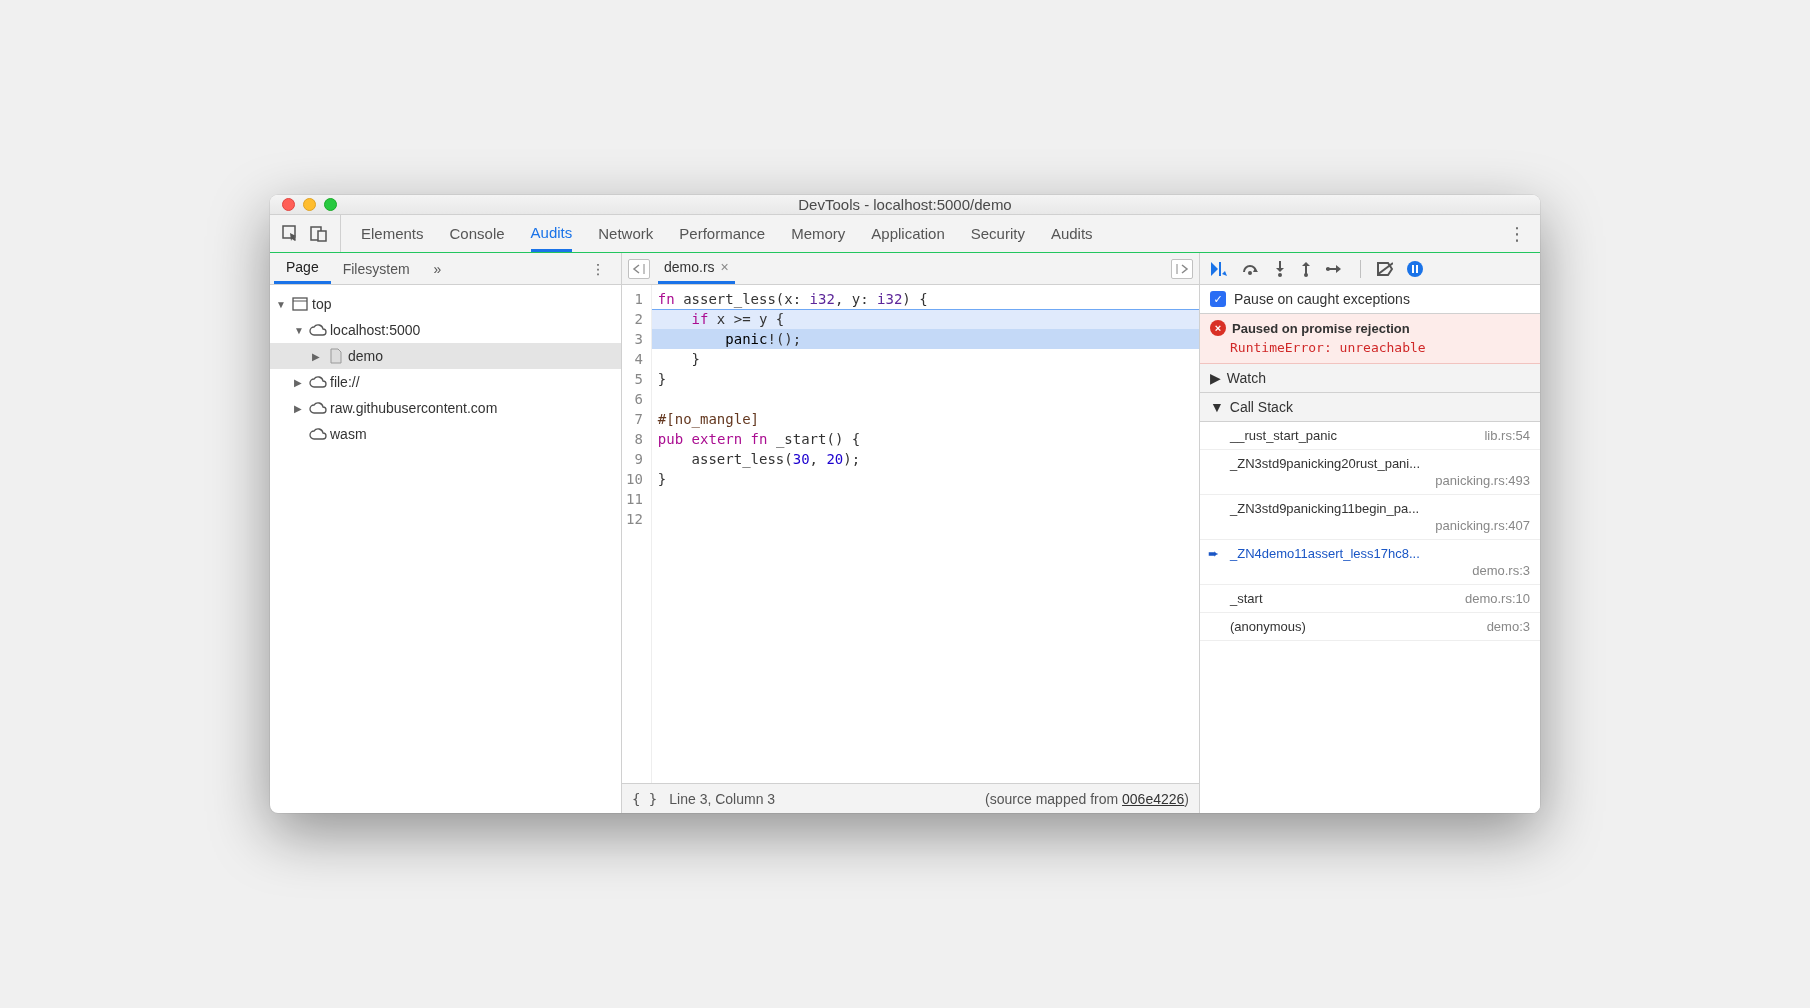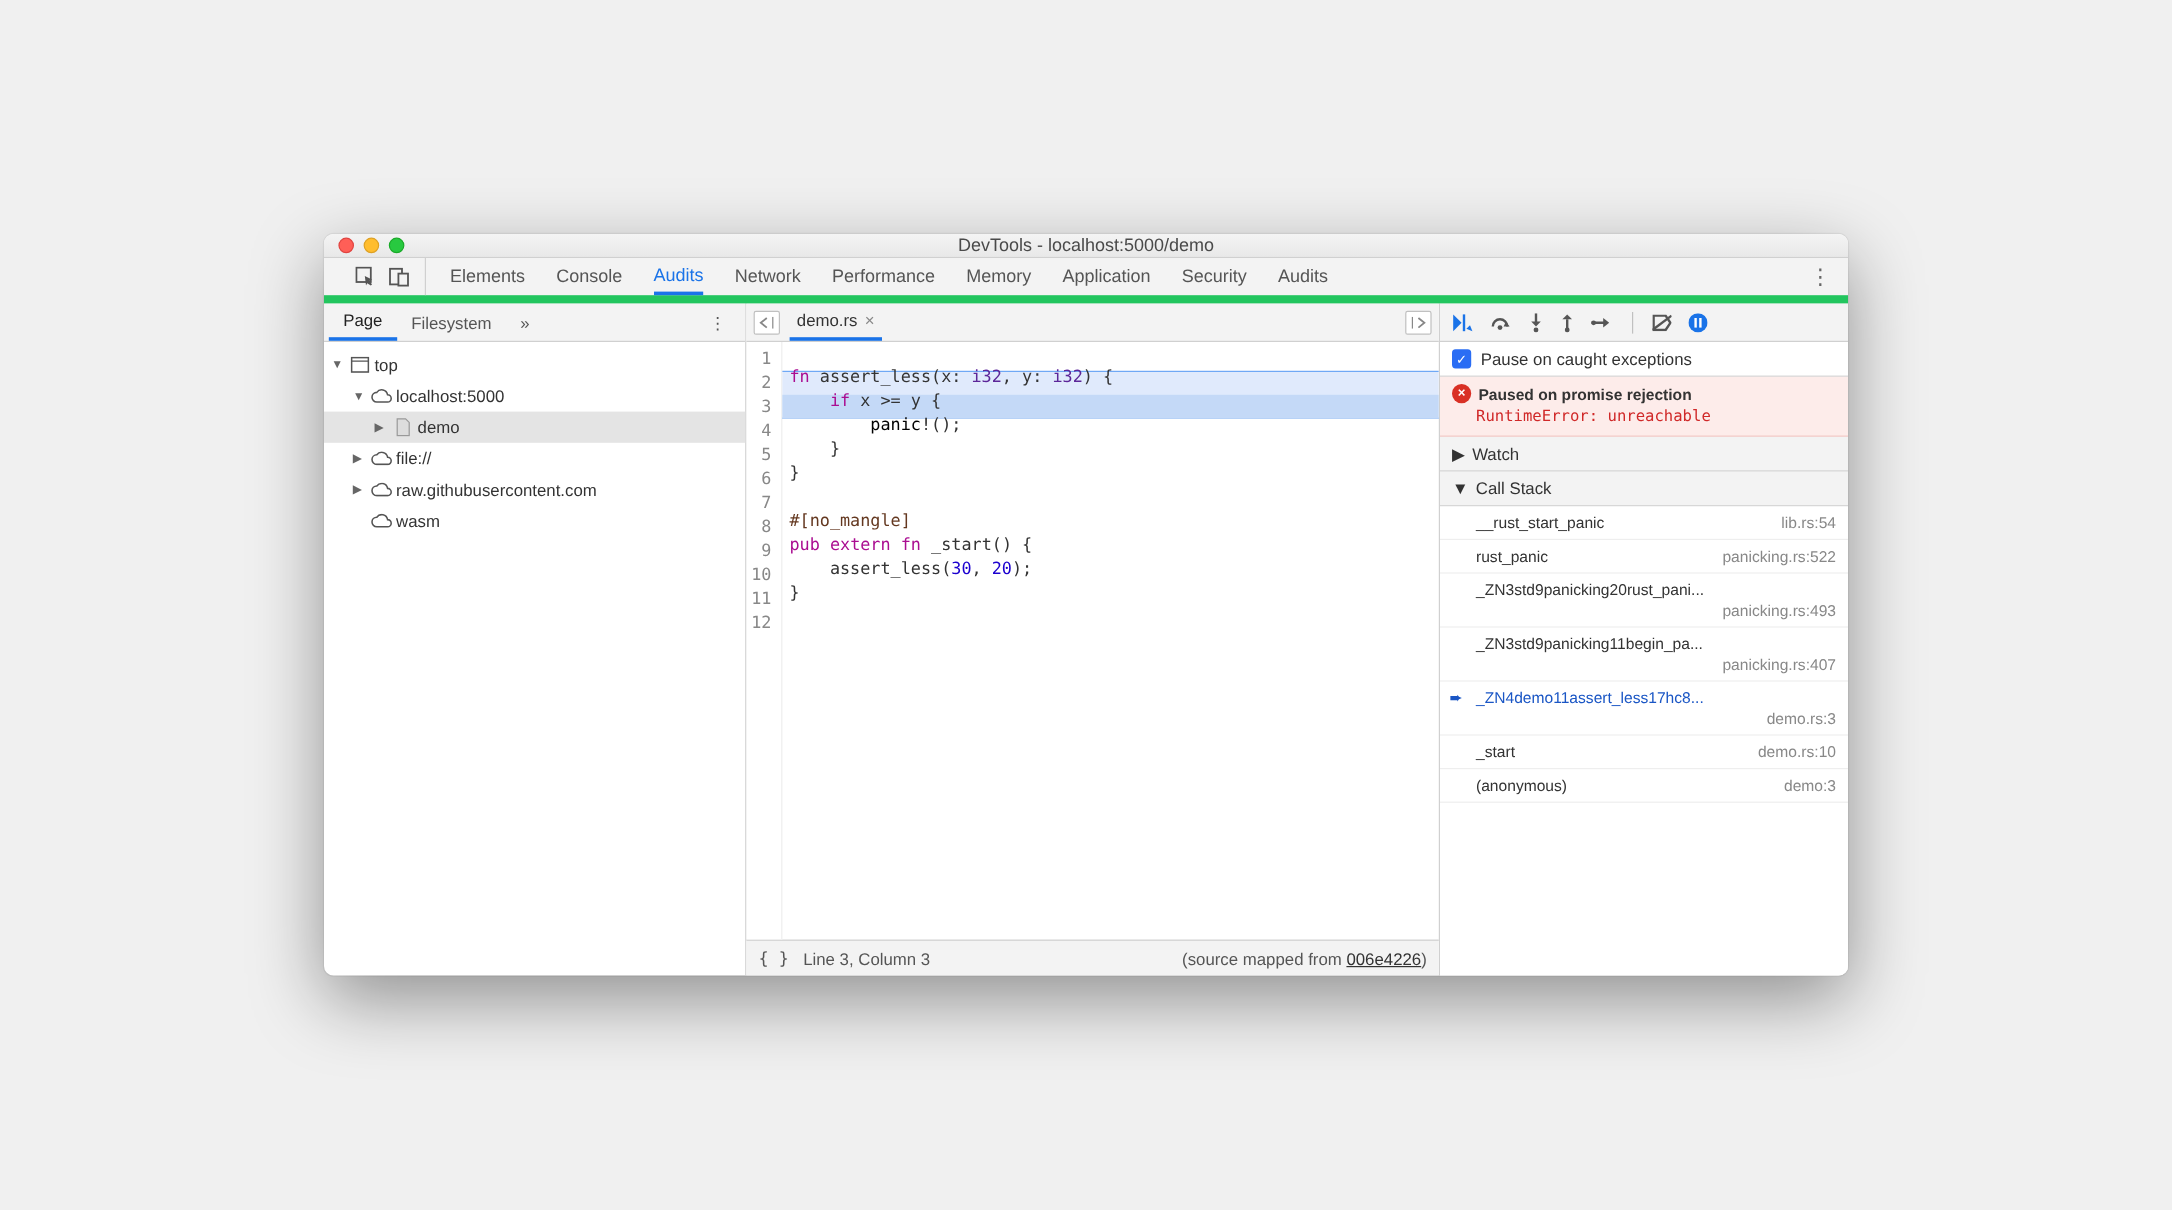--- a/index.html
+++ b/index.html
@@ -33,23 +33,22 @@
   border-bottom: 1px solid #d0d0d0;
   position: relative;
 }
 .traffic { display: flex; gap: 8px; }
 .light { width: 13px; height: 13px; border-radius: 50%; }
 .light.red { background: #ff5f57; border:1px solid #e04440;}
 .light.yellow { background: #ffbd2e; border:1px solid #dea123;}
 .light.green { background: #28c940; border:1px solid #1aab29;}
 .titlebar .title { position: absolute; left:0; right:0; text-align:center; font-weight:400; color:#4a4a4a; font-size:15px; pointer-events:none;}
 .topbar {
-  display:flex; align-items:center; height:38px; border-bottom:7px solid #22c55e;
+  display:flex; align-items:center; height:38px; border-bottom:1px solid #22c55e;
   background:#f3f3f3;
-  padding-left:14px;
 }
 .topbar .icons { display:flex; gap:10px; padding:0 12px; border-right:1px solid #d0d0d0; height:100%; align-items:center;}
 .topbar .tabs { display:flex; gap:26px; padding:0 20px; flex:1; align-items:center; height:100%;}
 .topbar .tabs .tab { color:#555; font-size:15px; cursor:pointer; height:100%; display:flex; align-items:center;}
 .topbar .tabs .tab.active { color:#1a73e8; border-bottom:3px solid #1a73e8; font-weight:400;}
 .topbar .menu-dots { padding:0 14px; color:#666; font-size:18px; cursor:pointer;}
 .body { display:flex; height:560px;}
 .col { display:flex; flex-direction:column; }
 .left { width:352px; border-right:1px solid #d0d0d0; }
 .left .subtabs { display:flex; align-items:center; height:32px; border-bottom:1px solid #d0d0d0; background:#f3f3f3; padding:0 4px;}
@@ -248,21 +247,21 @@
             <div>7</div>
             <div>8</div>
             <div>9</div>
             <div>10</div>
             <div>11</div>
             <div>12</div>
           </div>
         <div class="code" id="code">
             <div class="hl-region" style="top: 24px; height: 40px;"></div>
             <div class="hl-line" style="top: 44px;"></div>
-            <div class="line" style="position: relative; z-index: 1; margin-top: 15px;"><span class="kw">fn</span> assert_less(x: <span class="ty">i32</span>, y: <span class="ty">i32</span>) {</div>
+            <div class="line" style="position: relative; z-index: 1;"><span class="kw">fn</span> assert_less(x: <span class="ty">i32</span>, y: <span class="ty">i32</span>) {</div>
             <div class="line" style="position: relative; z-index: 1;">    <span class="kw">if</span> x &gt;= y {</div>
             <div class="line" style="position: relative; z-index: 1;">        <span class="mac">panic</span>!();</div>
             <div class="line" style="position: relative; z-index: 1;">    }</div>
             <div class="line" style="position: relative; z-index: 1;">}</div>
             <div class="line" style="position: relative; z-index: 1;"></div>
             <div class="line" style="position: relative; z-index: 1;"><span class="attr">#[no_mangle]</span></div>
             <div class="line" style="position: relative; z-index: 1;"><span class="kw">pub</span> <span class="kw">extern</span> <span class="kw">fn</span> _start() {</div>
             <div class="line" style="position: relative; z-index: 1;">    assert_less(<span class="num">30</span>, <span class="num">20</span>);</div>
             <div class="line" style="position: relative; z-index: 1;">}</div>
             <div class="line" style="position: relative; z-index: 1;"></div>
@@ -357,26 +356,20 @@
 
       <div class="stack" id="stack">
           <div class="frame">
             <div class="top" style="position:relative">
               <span class="fnname">__rust_start_panic</span>
               <span class="loc">lib.rs:54</span>
             </div>
           </div>
           <div class="frame">
             <div class="top" style="position:relative">
-              <span class="fnname">rust_panic</span>
-              <span class="loc">panicking.rs:522</span>
-            </div>
-          </div>
-          <div class="frame">
-            <div class="top" style="position:relative">
               <span class="fnname">_ZN3std9panicking20rust_pani...</span>
             </div>
             <div class="sub">panicking.rs:493</div>
           </div>
           <div class="frame">
             <div class="top" style="position:relative">
               <span class="fnname">_ZN3std9panicking11begin_pa...</span>
             </div>
             <div class="sub">panicking.rs:407</div>
           </div>

